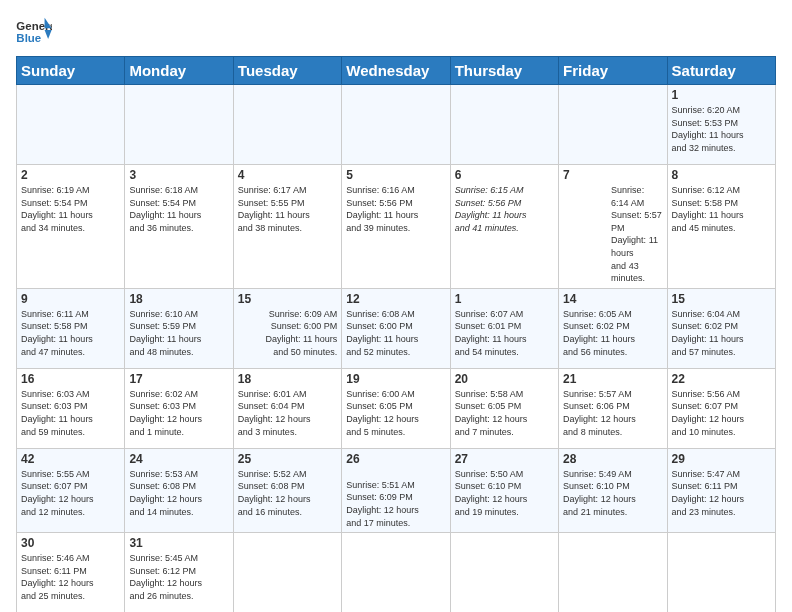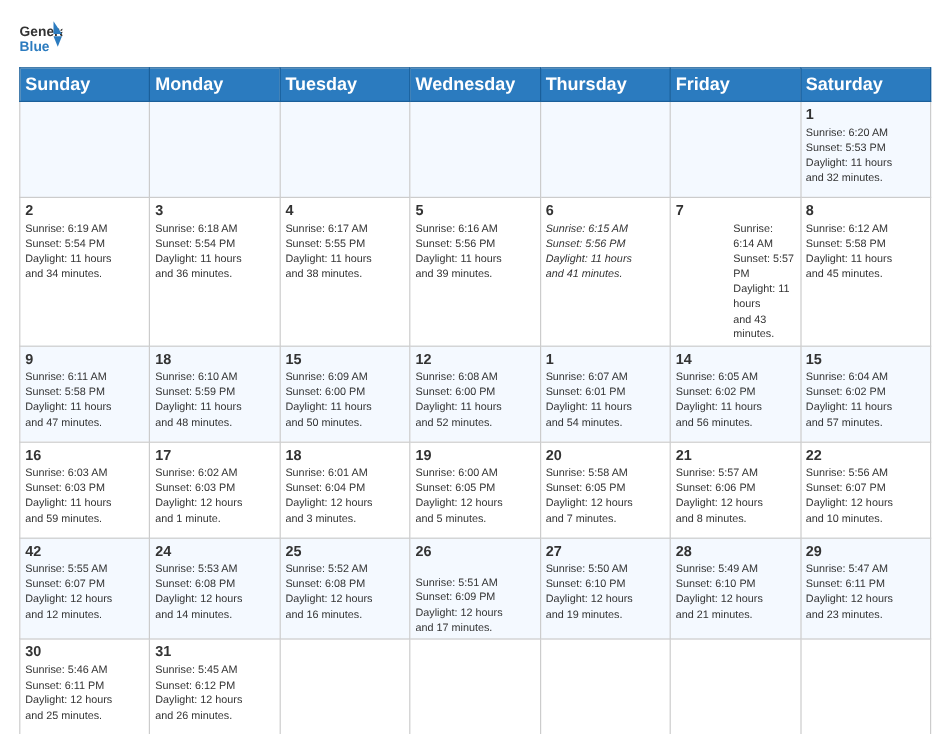--- a/index.html
+++ b/index.html
@@ -184,21 +184,21 @@
         </td>
         <td>
           <span class="day-number">18</span>
           <div class="day-info" style="white-space: pre-line;">Sunrise: 6:10 AM
 Sunset: 5:59 PM
 Daylight: 11 hours
 and 48 minutes.</div>
         </td>
         <td>
           <span class="day-number">15</span>
-          <div class="day-info" style="white-space: pre-line;">Sunrise: 6:09 AM
+          <div class="day-info" style="white-space: pre-line; text-align: right;">Sunrise: 6:09 AM
 Sunset: 6:00 PM
 Daylight: 11 hours
 and 50 minutes.</div>
         </td>
         <td>
           <span class="day-number">12</span>
           <div class="day-info" style="white-space: pre-line;">Sunrise: 6:08 AM
 Sunset: 6:00 PM
 Daylight: 11 hours
 and 52 minutes.</div>

